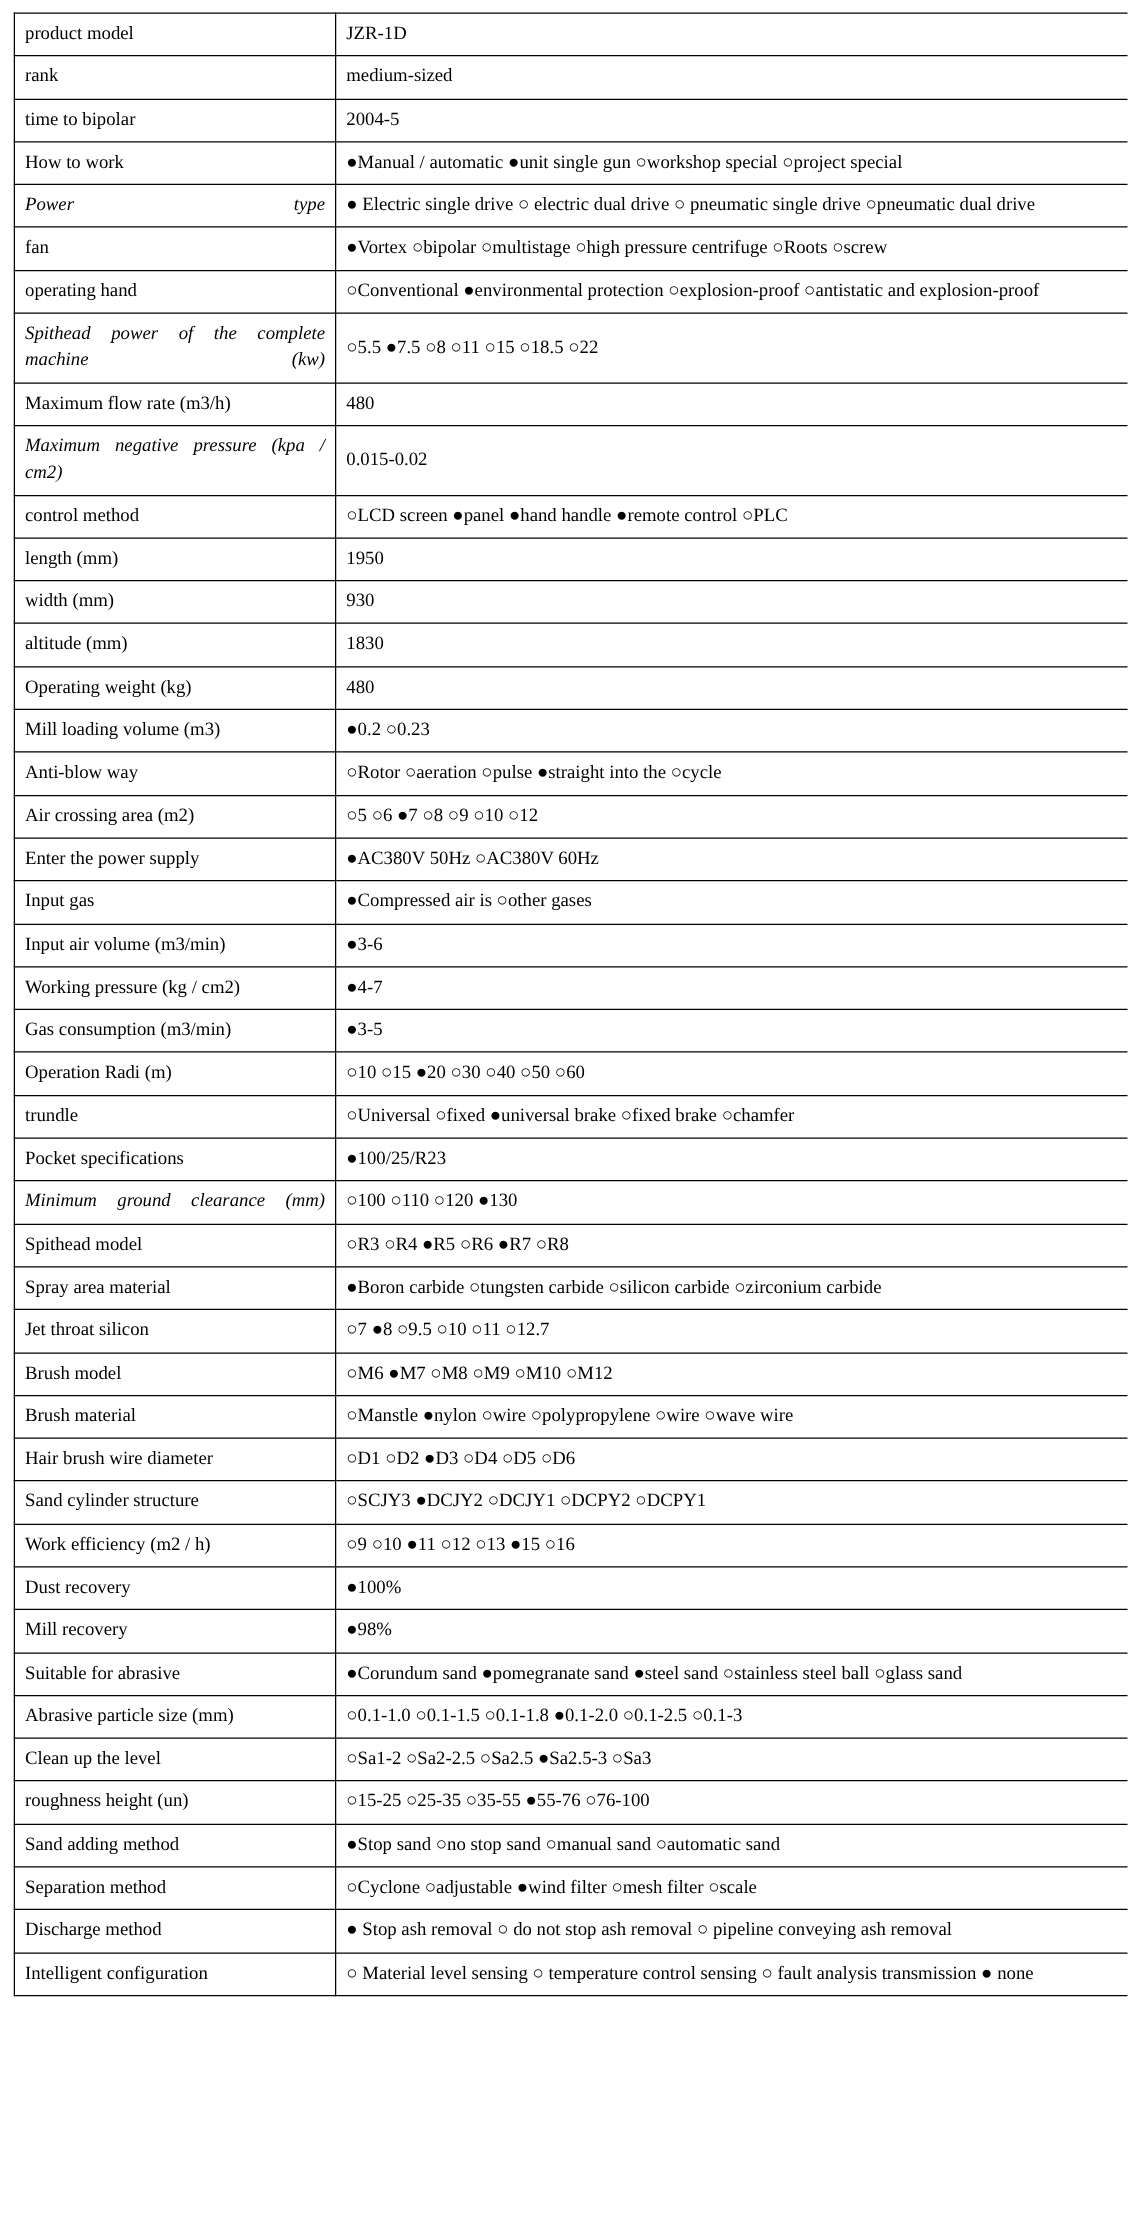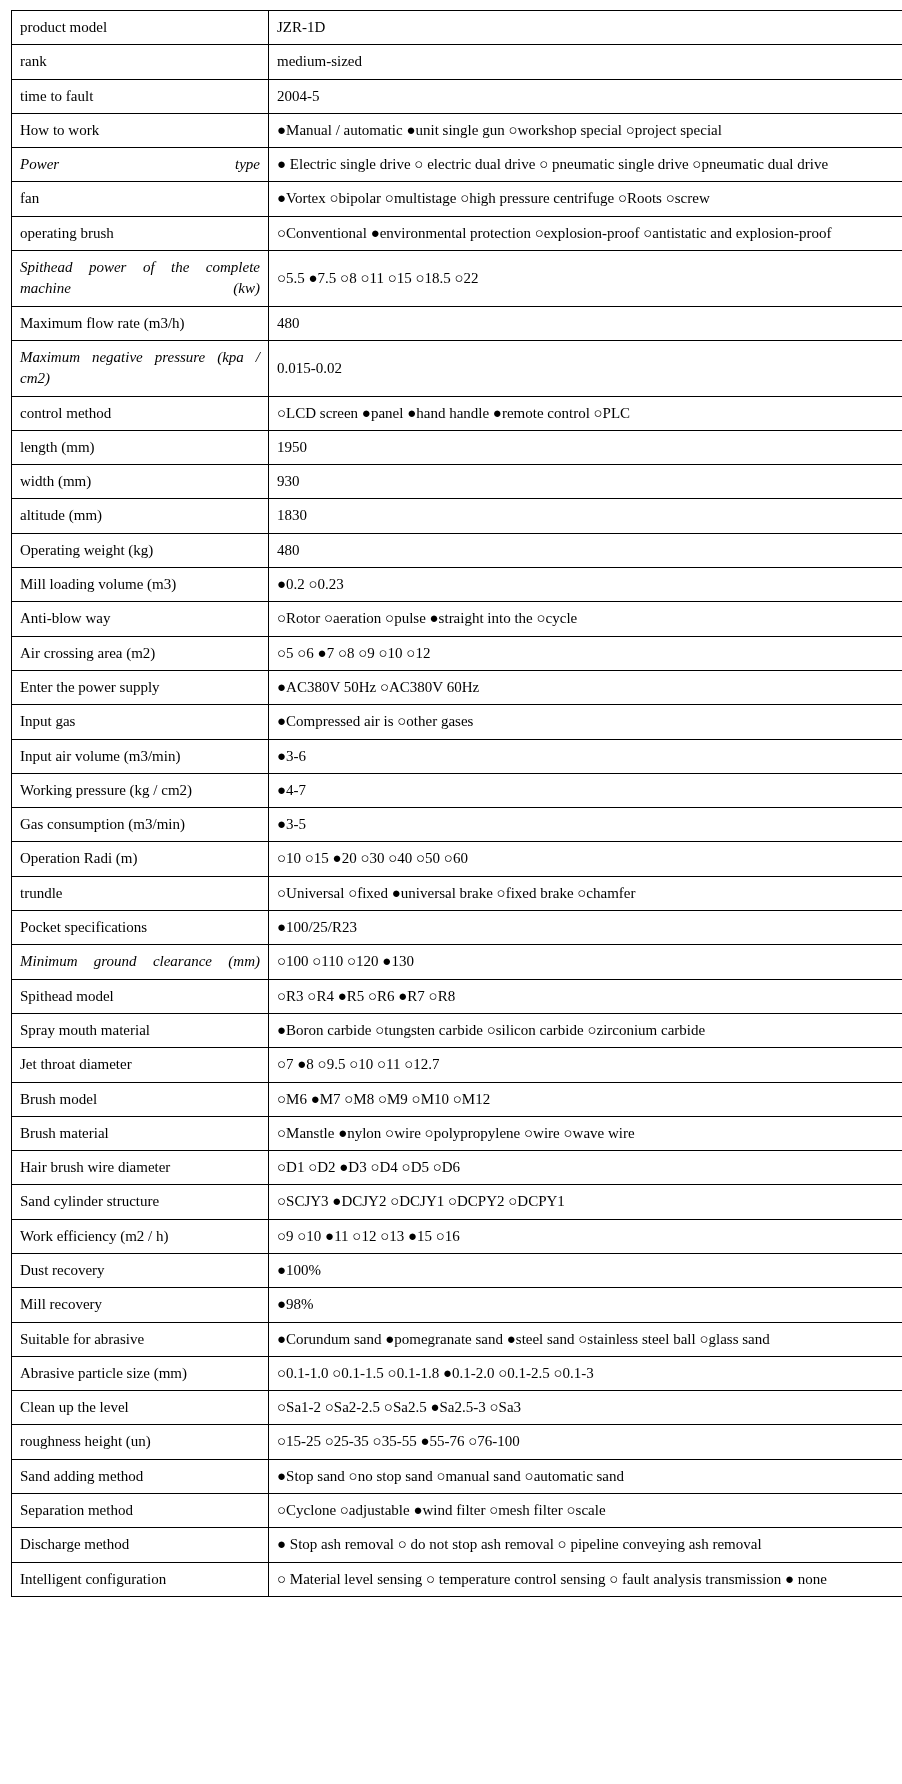--- a/index.html
+++ b/index.html
@@ -54,37 +54,37 @@
     <tbody id="spec-body">
         <tr>
           <td class="label">product model</td>
           <td class="value">JZR-1D</td>
         </tr>
         <tr>
           <td class="label">rank</td>
           <td class="value">medium-sized</td>
         </tr>
         <tr>
-          <td class="label">time to fault</td>
+          <td class="label">time to bipolar</td>
           <td class="value">2004-5</td>
         </tr>
         <tr>
           <td class="label">How to work</td>
           <td class="value">●Manual / automatic  ●unit single gun  ○workshop special  ○project special</td>
         </tr>
         <tr>
           <td class="label just">Power type</td>
           <td class="value just">● Electric single drive    ○ electric dual drive    ○ pneumatic single drive  ○pneumatic dual drive</td>
         </tr>
         <tr>
           <td class="label">fan</td>
           <td class="value">●Vortex  ○bipolar  ○multistage  ○high pressure centrifuge  ○Roots  ○screw</td>
         </tr>
         <tr>
-          <td class="label">operating brush</td>
+          <td class="label">operating hand</td>
           <td class="value just">○Conventional   ●environmental protection   ○explosion-proof   ○antistatic and explosion-proof</td>
         </tr>
         <tr>
           <td class="label just">Spithead power of the complete machine (kw)</td>
           <td class="value">○5.5    ●7.5    ○8    ○11    ○15    ○18.5    ○22</td>
         </tr>
         <tr>
           <td class="label">Maximum flow rate (m3/h)</td>
           <td class="value">480</td>
         </tr>
@@ -158,25 +158,25 @@
         </tr>
         <tr>
           <td class="label just">Minimum ground clearance (mm)</td>
           <td class="value">○100       ○110         ○120         ●130</td>
         </tr>
         <tr>
           <td class="label">Spithead model</td>
           <td class="value">○R3     ○R4     ●R5     ○R6     ●R7     ○R8</td>
         </tr>
         <tr>
-          <td class="label">Spray mouth material</td>
+          <td class="label">Spray area material</td>
           <td class="value">●Boron carbide   ○tungsten carbide   ○silicon carbide   ○zirconium carbide</td>
         </tr>
         <tr>
-          <td class="label">Jet throat diameter</td>
+          <td class="label">Jet throat silicon</td>
           <td class="value">○7     ●8     ○9.5     ○10     ○11     ○12.7</td>
         </tr>
         <tr>
           <td class="label">Brush model</td>
           <td class="value">○M6    ●M7     ○M8     ○M9     ○M10     ○M12</td>
         </tr>
         <tr>
           <td class="label">Brush material</td>
           <td class="value">○Manstle    ●nylon    ○wire    ○polypropylene    ○wire    ○wave wire</td>
         </tr>

